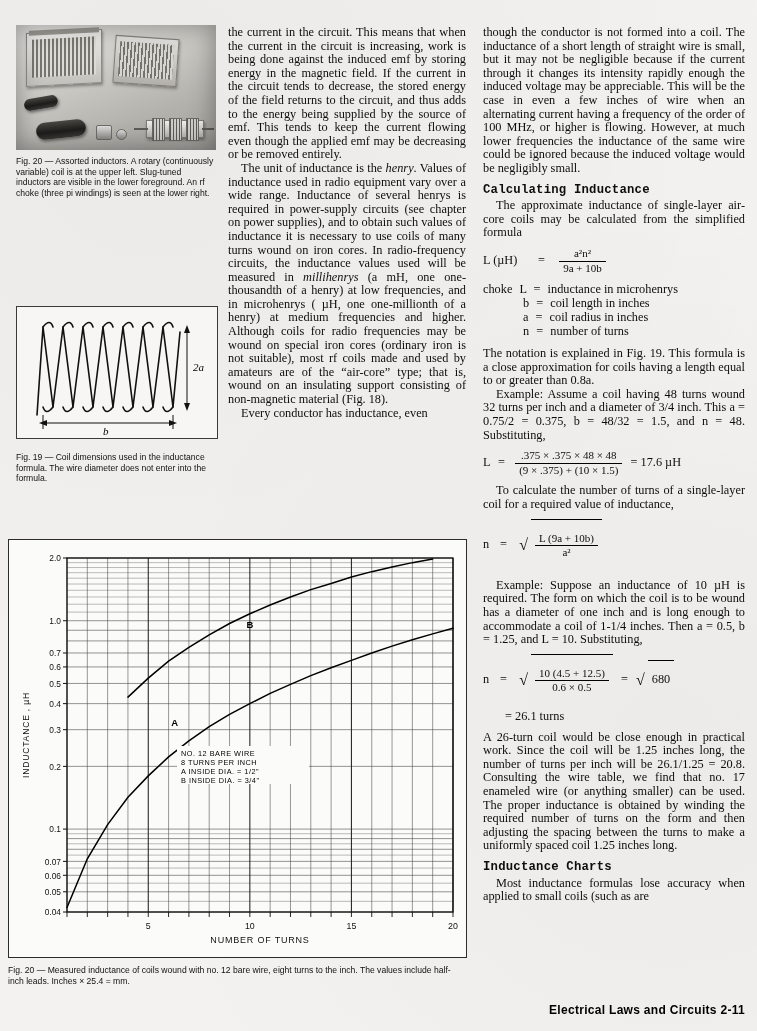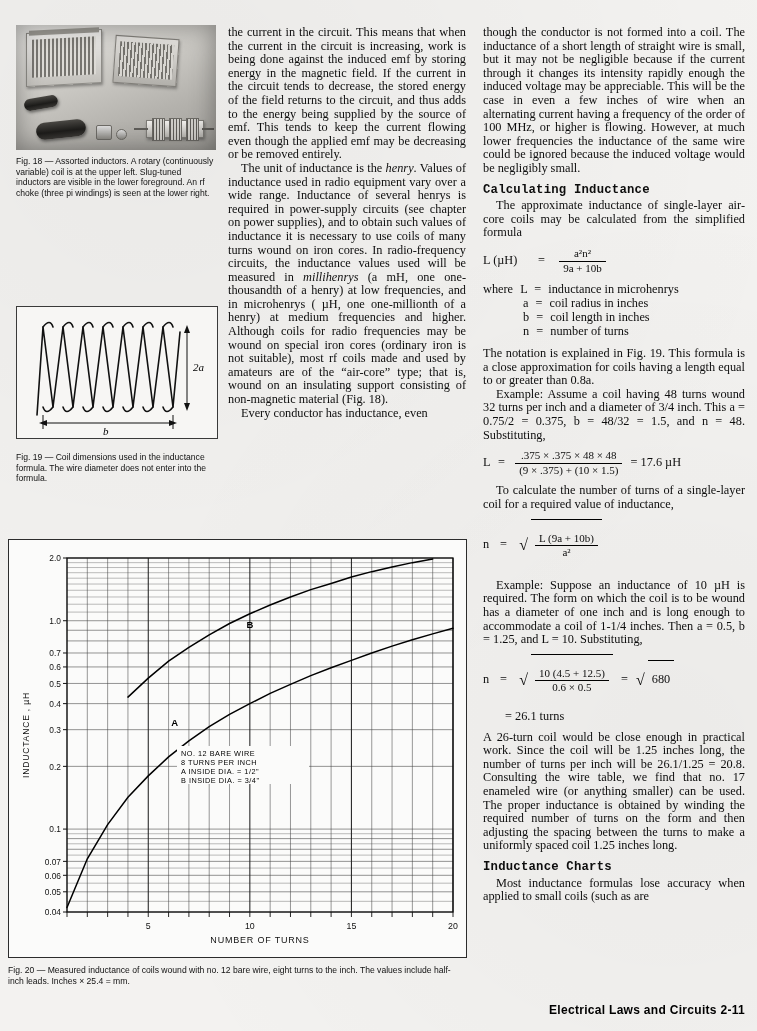--- a/index.html
+++ b/index.html
@@ -167,21 +167,21 @@
       <div class="choke">
         <div class="pi a"></div>
         <div class="pi b"></div>
         <div class="pi c"></div>
       </div>
       <div class="lead" style="left:118px;top:103px;width:14px;"></div>
       <div class="lead" style="left:186px;top:103px;width:12px;"></div>
       <div class="vign"></div>
     </div>
 
-    <div class="figcap" style="position:absolute;left:8px;top:156px;width:198px;">Fig. 18 — Assorted inductors. A rotary (continuously variable) coil is at the upper left. Slug-tuned inductors are visible in the lower foreground. An rf choke (three pi windings) is seen at the lower right.</div>
+    <div class="figcap" style="position:absolute;left:8px;top:156px;width:198px;">Fig. 20 — Assorted inductors. A rotary (continuously variable) coil is at the upper left. Slug-tuned inductors are visible in the lower foreground. An rf choke (three pi windings) is seen at the lower right.</div>
 
     <div class="fig19">
       <svg width="200" height="131" viewBox="0 0 200 131">
 
         <g fill="none" stroke="#111" stroke-width="1.6" stroke-linejoin="round" stroke-linecap="round">
           <path d="M20 108 L26 20 L36 100 L46 20 L56 100 L66 20 L76 100 L86 20 L96 100 L106 20 L116 100 L126 20 L136 100 L146 20 L156 100 L163 25"></path>
           <path d="M26 20 q7 -9 10 0"></path>
           <path d="M46 20 q7 -9 10 0"></path>
           <path d="M66 20 q7 -9 10 0"></path>
           <path d="M86 20 q7 -9 10 0"></path>
@@ -353,34 +353,34 @@
       <span style="display:inline-block;width:52px;">L (µH)</span>
       <span style="display:inline-block;width:18px;">=</span>
       <span class="frac">
         <span class="num">a²n²</span>
         <span class="den">9a + 10b</span>
       </span>
     </div>
 
     <div style="font-size:12.3px;line-height:14px;">
       <div>
-        <span>where</span>
+        <span>choke</span>
         <span style="margin-left:4px;">L</span>
         <span style="margin:0 4px;">=</span>
         <span>inductance in microhenrys</span>
+      </div>
+      <div style="padding-left:40px;">
+        <span>b</span>
+        <span style="margin:0 4px;">=</span>
+        <span>coil length in inches</span>
       </div>
       <div style="padding-left:40px;">
         <span>a</span>
         <span style="margin:0 4px;">=</span>
         <span>coil radius in inches</span>
-      </div>
-      <div style="padding-left:40px;">
-        <span>b</span>
-        <span style="margin:0 4px;">=</span>
-        <span>coil length in inches</span>
       </div>
       <div style="padding-left:40px;">
         <span>n</span>
         <span style="margin:0 4px;">=</span>
         <span>number of turns</span>
       </div>
     </div>
 
     <p class="noind" style="margin-top:9px;">The notation is explained in Fig. 19. This formula is a close approximation for coils having a length equal to or greater than 0.8a.</p>
     <p>Example: Assume a coil having 48 turns wound 32 turns per inch and a diameter of 3/4 inch. This a = 0.75/2 = 0.375, b = 48/32 = 1.5, and n = 48. Substituting,</p>

